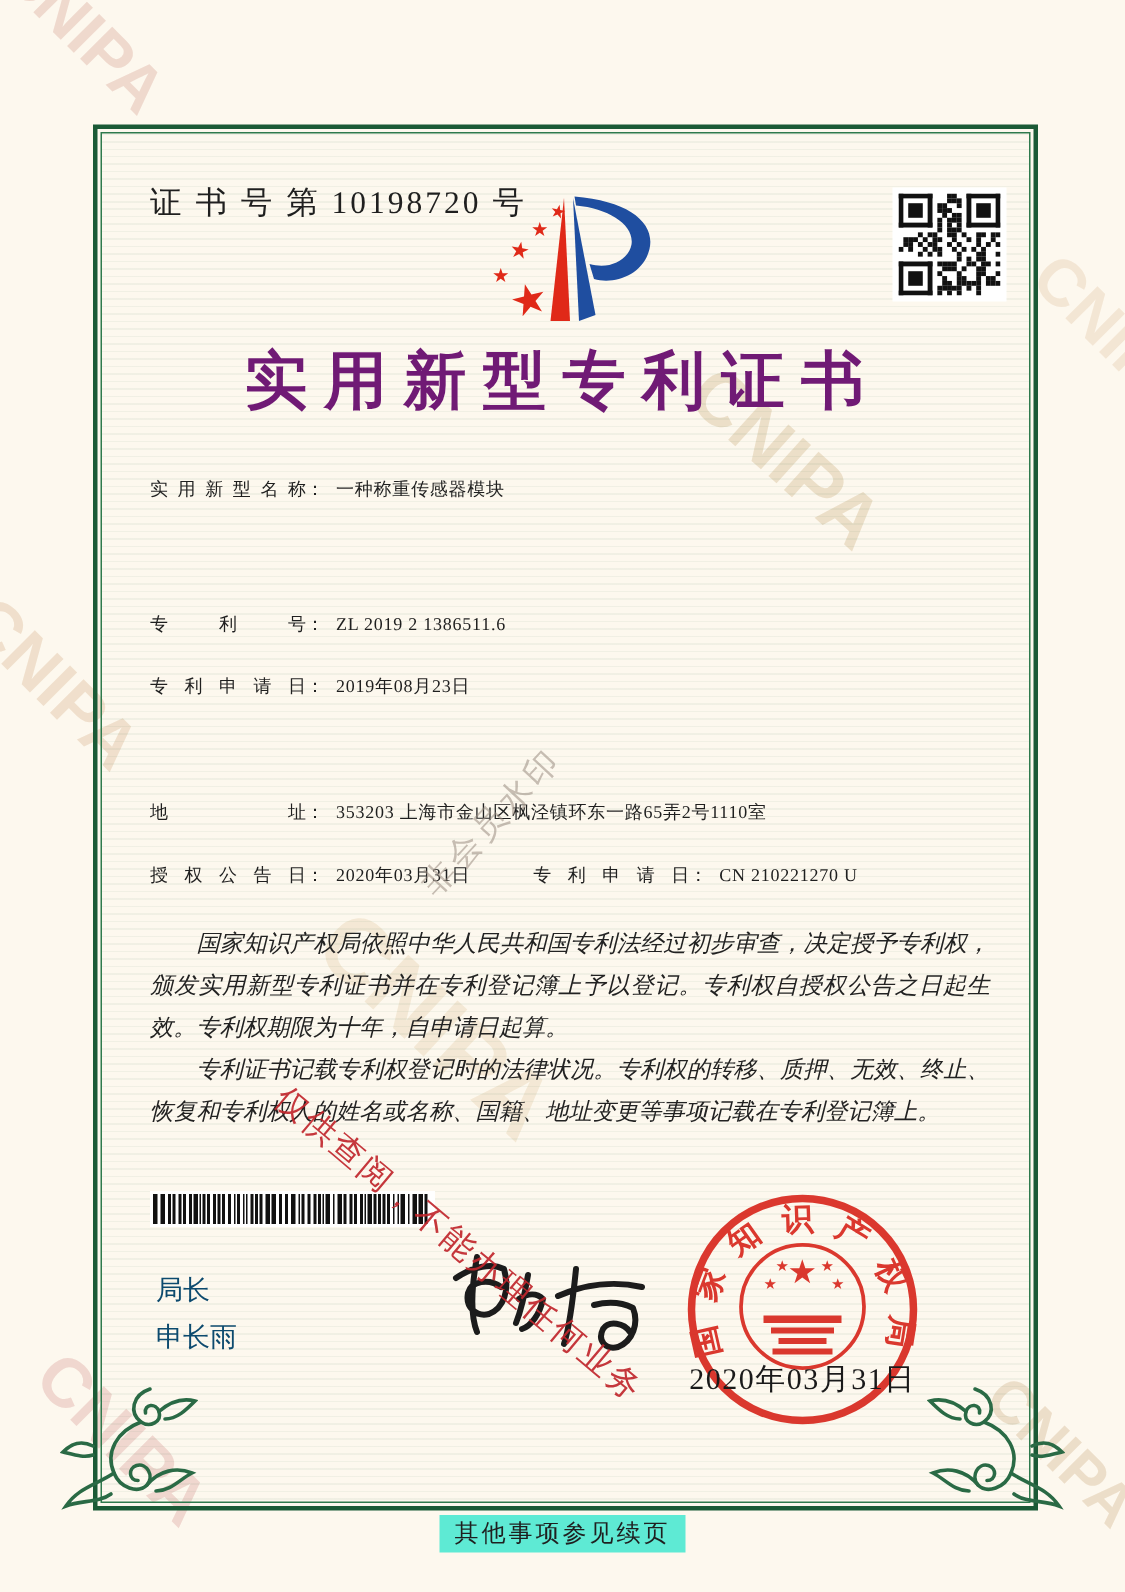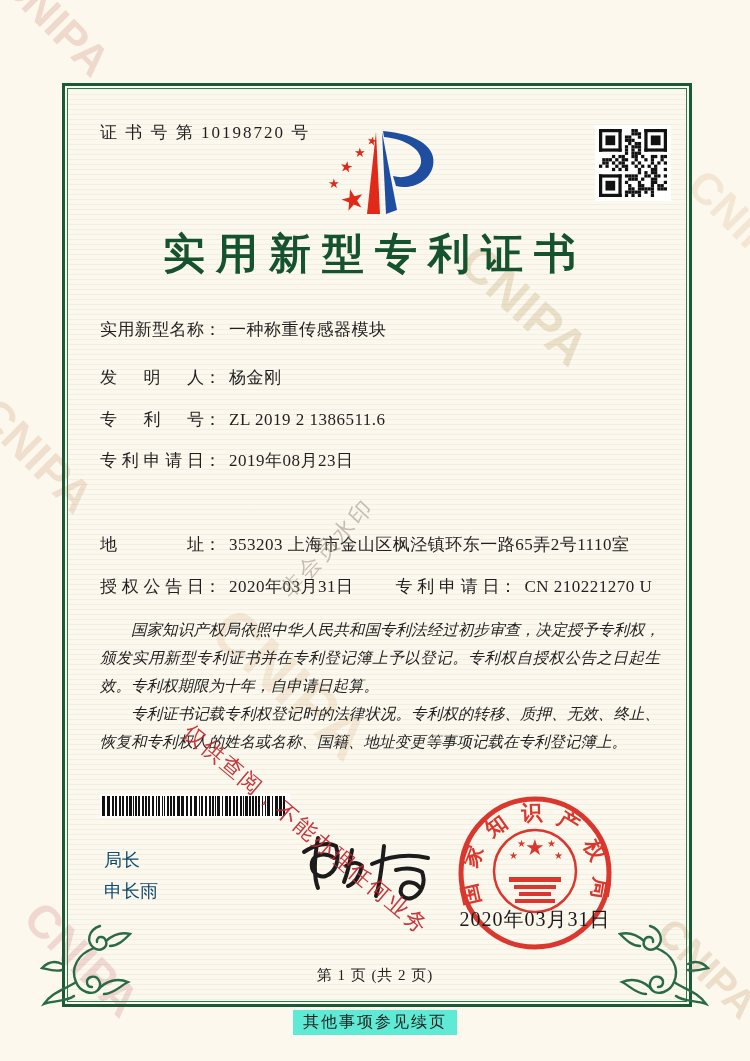--- a/index.html
+++ b/index.html
@@ -23,28 +23,28 @@
   .frame-inner{width:100%;height:100%;border:1px solid #2f7a4d;box-sizing:border-box;
          background:repeating-linear-gradient(180deg,rgba(46,107,69,.06) 0 1px,rgba(46,107,69,0) 1px 5px);}
 
   
   .ornament{position:absolute;z-index:3;pointer-events:none;}
   .orn-bl{left:40px;top:920px;}
   .orn-br{left:618px;top:920px;transform:scaleX(-1);}
 
   
   .content{position:absolute;left:0;top:0;width:750px;height:1061px;z-index:4;color:#1f1f1f;}
-  .cert-no{position:absolute;left:100px;top:121px;font-size:17px;letter-spacing:2px;}
+  .cert-no{position:absolute;left:100px;top:121px;font-size:21px;letter-spacing:2px;}
   .logo{position:absolute;left:320px;top:126px;}
   .qr-box{position:absolute;left:595px;top:125px;width:76px;height:76px;background:#fff;
           display:flex;align-items:center;justify-content:center;}
   .title{position:absolute;left:0;top:226px;width:750px;text-align:center;
-         font-size:42px;font-weight:bold;letter-spacing:11px;color:#14532d;}
-
-  .row{position:absolute;left:100px;width:570px;font-size:17px;white-space:nowrap;}
+         font-size:42px;font-weight:bold;letter-spacing:11px;color:#701a75;}
+
+  .row{position:absolute;left:100px;width:570px;font-size:12px;white-space:nowrap;}
   .row .lbl{display:inline-block;width:104px;text-align:justify;text-align-last:justify;}
   .row .val{margin-left:8px;letter-spacing:.5px;}
   .r0{top:318px}.r1{top:366px}.r2{top:408px}.r3{top:449px}.r4{top:491px}.r5{top:533px}.r6{top:575px}
   .pair2{margin-left:42px;}
 
   .paras{position:absolute;left:100px;top:616px;width:560px;font-size:15.5px;
          line-height:28px;text-align:justify;color:#222;}
   .paras p{margin:0;text-indent:2em;font-style:italic;}
 
   .barcode-box{position:absolute;left:100px;top:794px;width:190px;height:24px;background:#fff;}
@@ -256,23 +256,20 @@
         <rect x="38.85714285714286" y="64.76190476190476" width="3.238095238095238" height="3.238095238095238" fill="#111"></rect>
         <rect x="51.80952380952381" y="64.76190476190476" width="3.238095238095238" height="3.238095238095238" fill="#111"></rect>
       </svg>
   </div>
 
   <div class="title">实用新型专利证书</div>
 
   <div class="row r0">
     <span class="lbl">实用新型名称</span><span>：</span><span class="val">一种称重传感器模块</span>
   </div>
-  <div class="row r1">
-    <span class="lbl">发明人</span><span>：</span><span class="val">杨金刚</span>
-  </div>
   <div class="row r2">
     <span class="lbl">专利号</span><span>：</span><span class="val">ZL 2019 2 1386511.6</span>
   </div>
   <div class="row r3">
     <span class="lbl">专利申请日</span><span>：</span><span class="val">2019年08月23日</span>
   </div>
   <div class="row r5">
     <span class="lbl">地址</span><span>：</span><span class="val">353203 上海市金山区枫泾镇环东一路65弄2号1110室</span>
   </div>
   <div class="row r6">
@@ -372,21 +369,20 @@
         <text x="101" y="66" font-size="10" fill="#d8281e">★</text>
         <rect x="56" y="84" width="52" height="5" fill="#d8281e"></rect>
         <rect x="61" y="92" width="42" height="4" fill="#d8281e"></rect>
         <rect x="66" y="99" width="32" height="4" fill="#d8281e"></rect>
         <rect x="62" y="106" width="40" height="4" fill="#d8281e"></rect>
       </g>
     </g>
     <text x="82" y="133" text-anchor="middle" font-size="20" fill="#1a1a1a" font-family="Liberation Serif, DejaVu Serif, serif" letter-spacing="1">2020年03月31日</text>
   </svg>
 
-  <div class="page-ind">第 1 页 (共 2 页)</div>
 
   <div class="footer-note">
     <span>其他事项参见续页</span>
   </div>
 </div>
 
 <div class="notice-red">仅供查阅，不能办理任何业务</div>
 <div class="notice-gray">非会员水印</div>
 
 </body></html>

